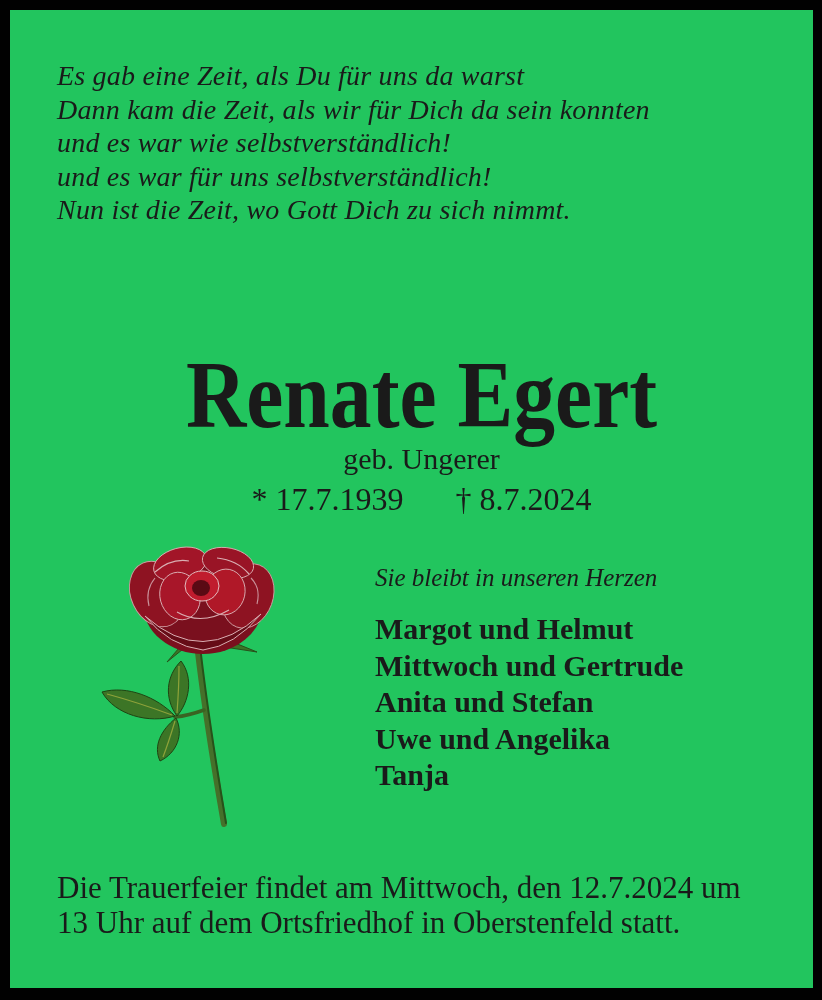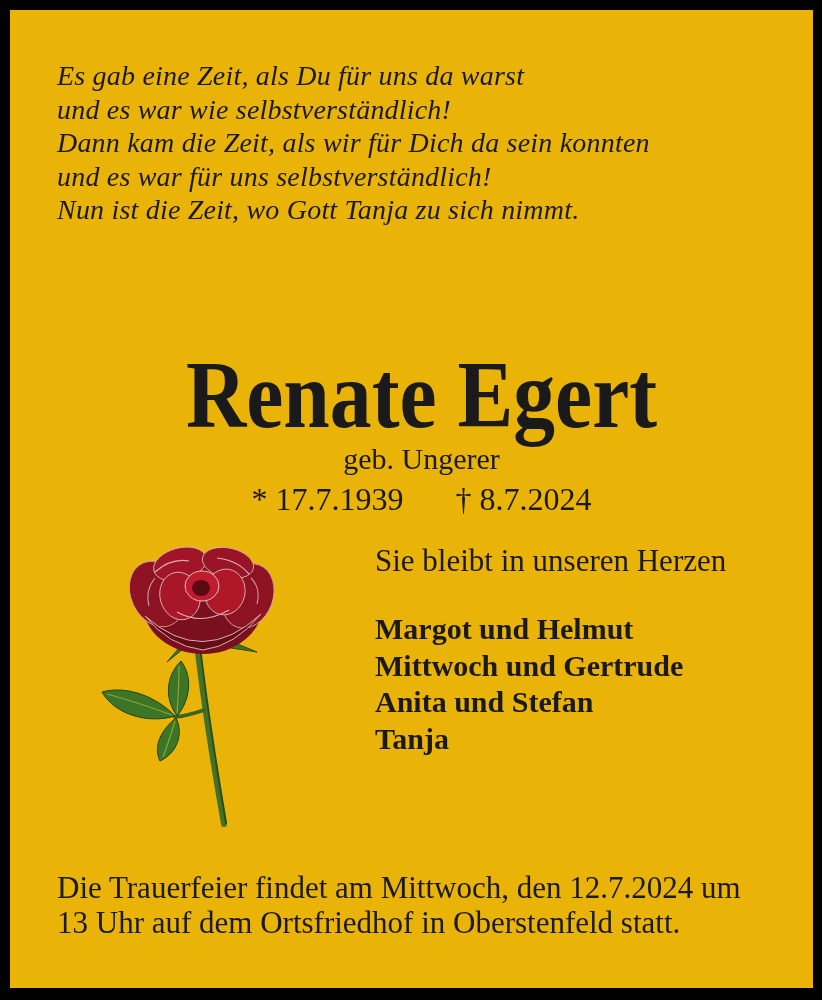--- a/index.html
+++ b/index.html
@@ -7,21 +7,21 @@
     width: 822px; height: 1000px;
     background: #010101;
     position: relative;
     font-family: "Liberation Serif", "DejaVu Serif", serif;
     overflow: hidden;
   }
   .card {
     position: absolute;
     left: 10px; top: 10px;
     width: 803px; height: 978px;
-    background: #eab308;
+    background: #22c55e;
     color: #1a1a1a;
   }
   .abs { position: absolute; }
   .centered { position: absolute; left: 20px; right: 0; text-align: center; }
 
   .poem {
     left: 47px; top: 49px;
     font-style: italic;
     font-size: 28px; line-height: 33.5px;
     letter-spacing: 0.2px;
@@ -41,23 +41,24 @@
   .maiden {
     top: 432px;
     font-size: 30px; line-height: 34px;
   }
   .dates {
     top: 471px;
     font-size: 32px; line-height: 36px;
   }
   .dates .birth { margin-right: 52px; text-align: center; }
   .remember {
-    left: 365px; top: 534px;
-    font-size: 31px; line-height: 33px;
+    left: 365px; top: 551px;
+    font-size: 25px; line-height: 33px;
     white-space: nowrap;
+    font-style: italic;
   }
   .mourners {
     left: 365px; top: 601px;
     font-size: 30px; line-height: 36.5px;
     font-weight: bold;
     white-space: nowrap;
     font-family: Liberation Serif, serif;
   }
   .funeral {
     left: 47px; top: 860px;
@@ -69,24 +70,24 @@
     width: 205px; height: 305px;
   }
 </style>
 </head>
 <body>
 
 <div class="card">
 
   <div class="abs poem">
     <div>Es gab eine Zeit, als Du für uns da warst</div>
+    <div>Dann kam die Zeit, als wir für Dich da sein konnten</div>
     <div>und es war wie selbstverständlich!</div>
-    <div>Dann kam die Zeit, als wir für Dich da sein konnten</div>
     <div>und es war für uns selbstverständlich!</div>
-    <div>Nun ist die Zeit, wo Gott Tanja zu sich nimmt.</div>
+    <div>Nun ist die Zeit, wo Gott Dich zu sich nimmt.</div>
   </div>
 
   <div class="centered intro">
   </div>
 
   <div class="centered deceased-name">Renate Egert</div>
 
   <div class="centered maiden">geb. Ungerer</div>
 
   <div class="centered dates">
@@ -130,20 +131,21 @@
       <path d="M 92,72 Q 116,86 144,70" fill="none" stroke="#d9aeb2" stroke-width="1.1"></path>
     </g>
   </svg>
 
   <div class="abs remember">Sie bleibt in unseren Herzen</div>
 
   <div class="abs mourners">
     <div>Margot und Helmut</div>
     <div>Mittwoch und Gertrude</div>
     <div>Anita und Stefan</div>
+    <div>Uwe und Angelika</div>
     <div>Tanja</div>
   </div>
 
   <div class="abs funeral">
     <div>Die Trauerfeier findet am Mittwoch, den 12.7.2024 um</div>
     <div>13 Uhr auf dem Ortsfriedhof in Oberstenfeld statt.</div>
   </div>
 
 </div>
 

